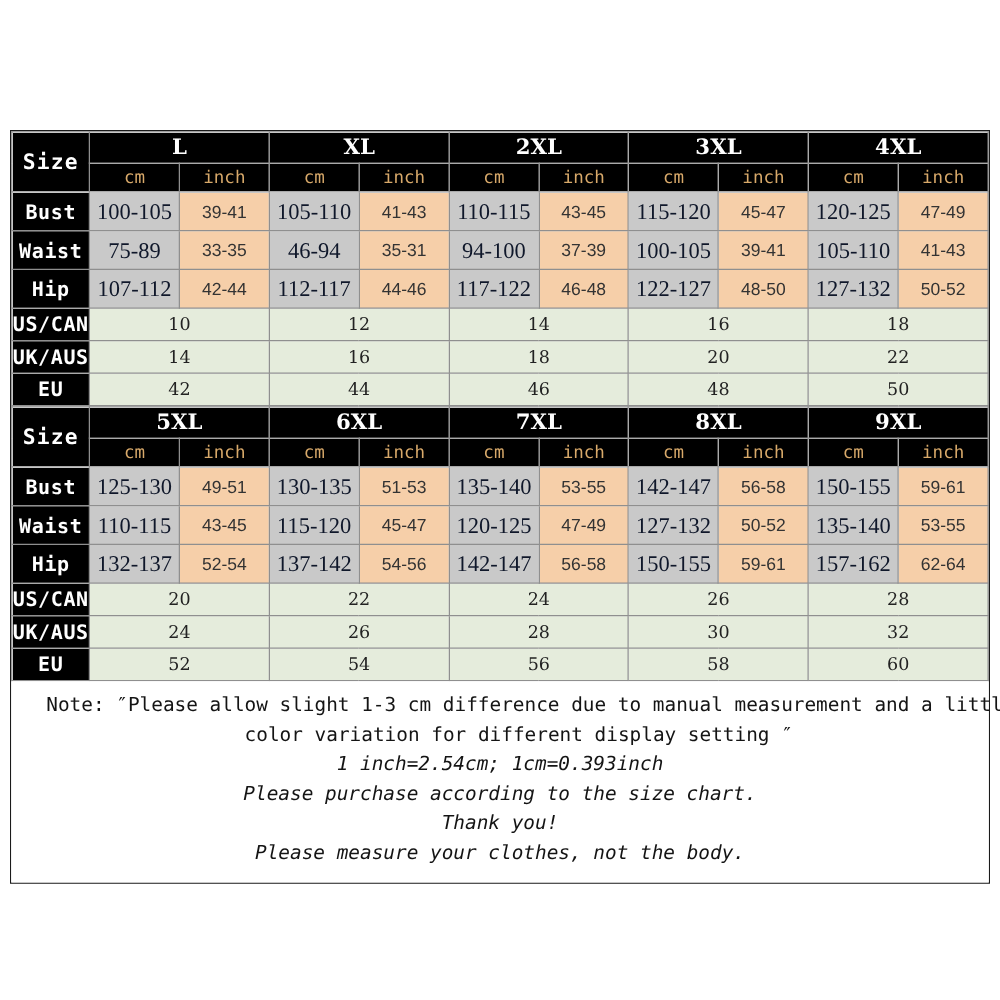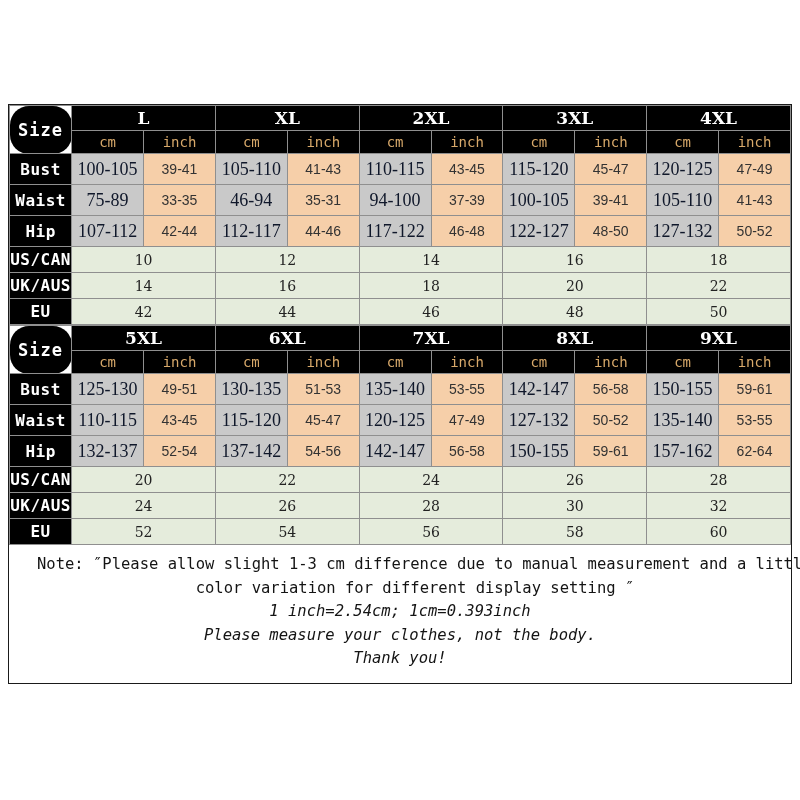--- a/index.html
+++ b/index.html
@@ -50,21 +50,20 @@
     border-color: #ffffff;
   }
   .size-word {
     background: #000000;
     color: #ffffff;
     font-family: "DejaVu Sans Mono", "Liberation Mono", monospace;
     font-weight: bold;
     font-size: 17px;
     letter-spacing: 1px;
     border-color: #ffffff;
-    border-radius: 19px;
   }
   .grp-name {
     background: #000000;
     color: #ffffff;
     font-family: "DejaVu Serif", "Liberation Serif", serif;
     font-weight: bold;
     font-size: 17px;
     height: 24px;
     border-color: #ffffff;
   }
@@ -293,17 +292,18 @@
           <td class="v-green" colspan="2">58</td>
           <td class="v-green" colspan="2">60</td>
         </tr>
       </tbody>
   </table>
 
   <div id="note-block">
     <div class="note-line note-l1">Note:  ″Please allow slight 1-3 cm difference due to manual measurement and a little</div>
     <div class="note-line note-l2">color variation for different display setting  ″</div>
     <div class="note-line note-c">1 inch=2.54cm; 1cm=0.393inch</div>
+    <div class="note-line note-c">Please purchase according to the size chart.</div>
+    <div class="note-line note-c">Thank you!</div>
     <div class="note-line note-c">Please measure your clothes, not the body.</div>
-    <div class="note-line note-c">Thank you!</div>
   </div>
 
 </div>
 
 </body></html>

